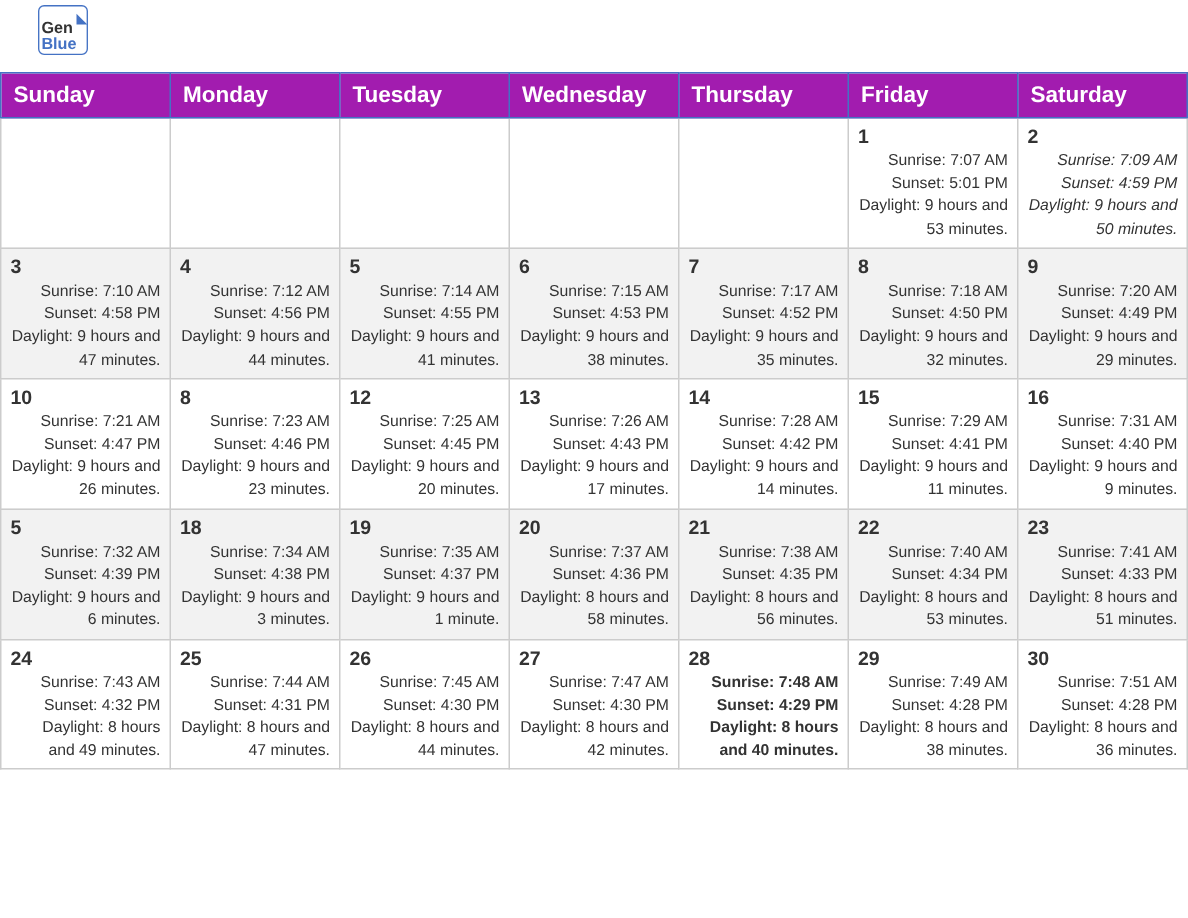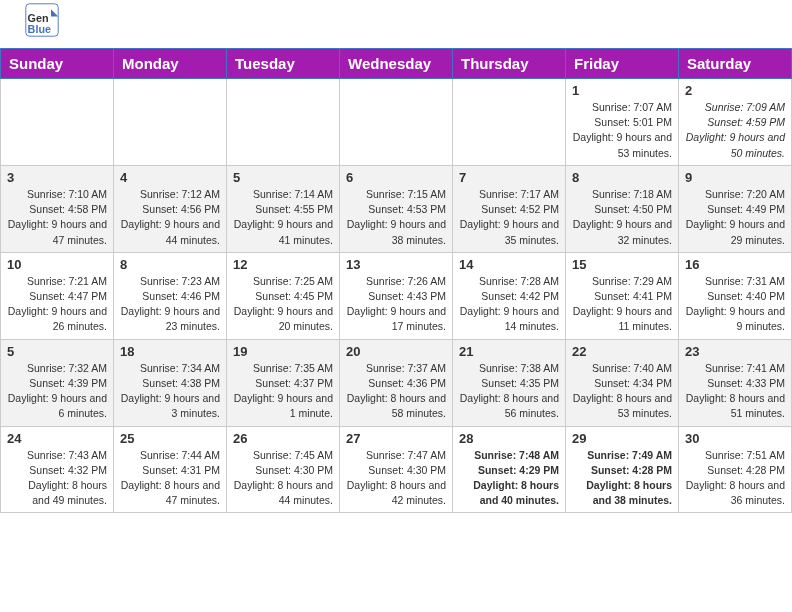--- a/index.html
+++ b/index.html
@@ -233,21 +233,21 @@
 Daylight: 8 hours and 42 minutes.</div>
         </td>
         <td>
           <span class="day-num">28</span>
           <div class="day-info" style="white-space: pre-line; font-weight: bold;">Sunrise: 7:48 AM
 Sunset: 4:29 PM
 Daylight: 8 hours and 40 minutes.</div>
         </td>
         <td>
           <span class="day-num">29</span>
-          <div class="day-info" style="white-space: pre-line; font-weight: bold;">Sunrise: 7:49 AM
+          <div class="day-info" style="white-space: pre-line;">Sunrise: 7:49 AM
 Sunset: 4:28 PM
 Daylight: 8 hours and 38 minutes.</div>
         </td>
         <td>
           <span class="day-num">30</span>
           <div class="day-info" style="white-space: pre-line;">Sunrise: 7:51 AM
 Sunset: 4:28 PM
 Daylight: 8 hours and 36 minutes.</div>
         </td>
       </tr>

